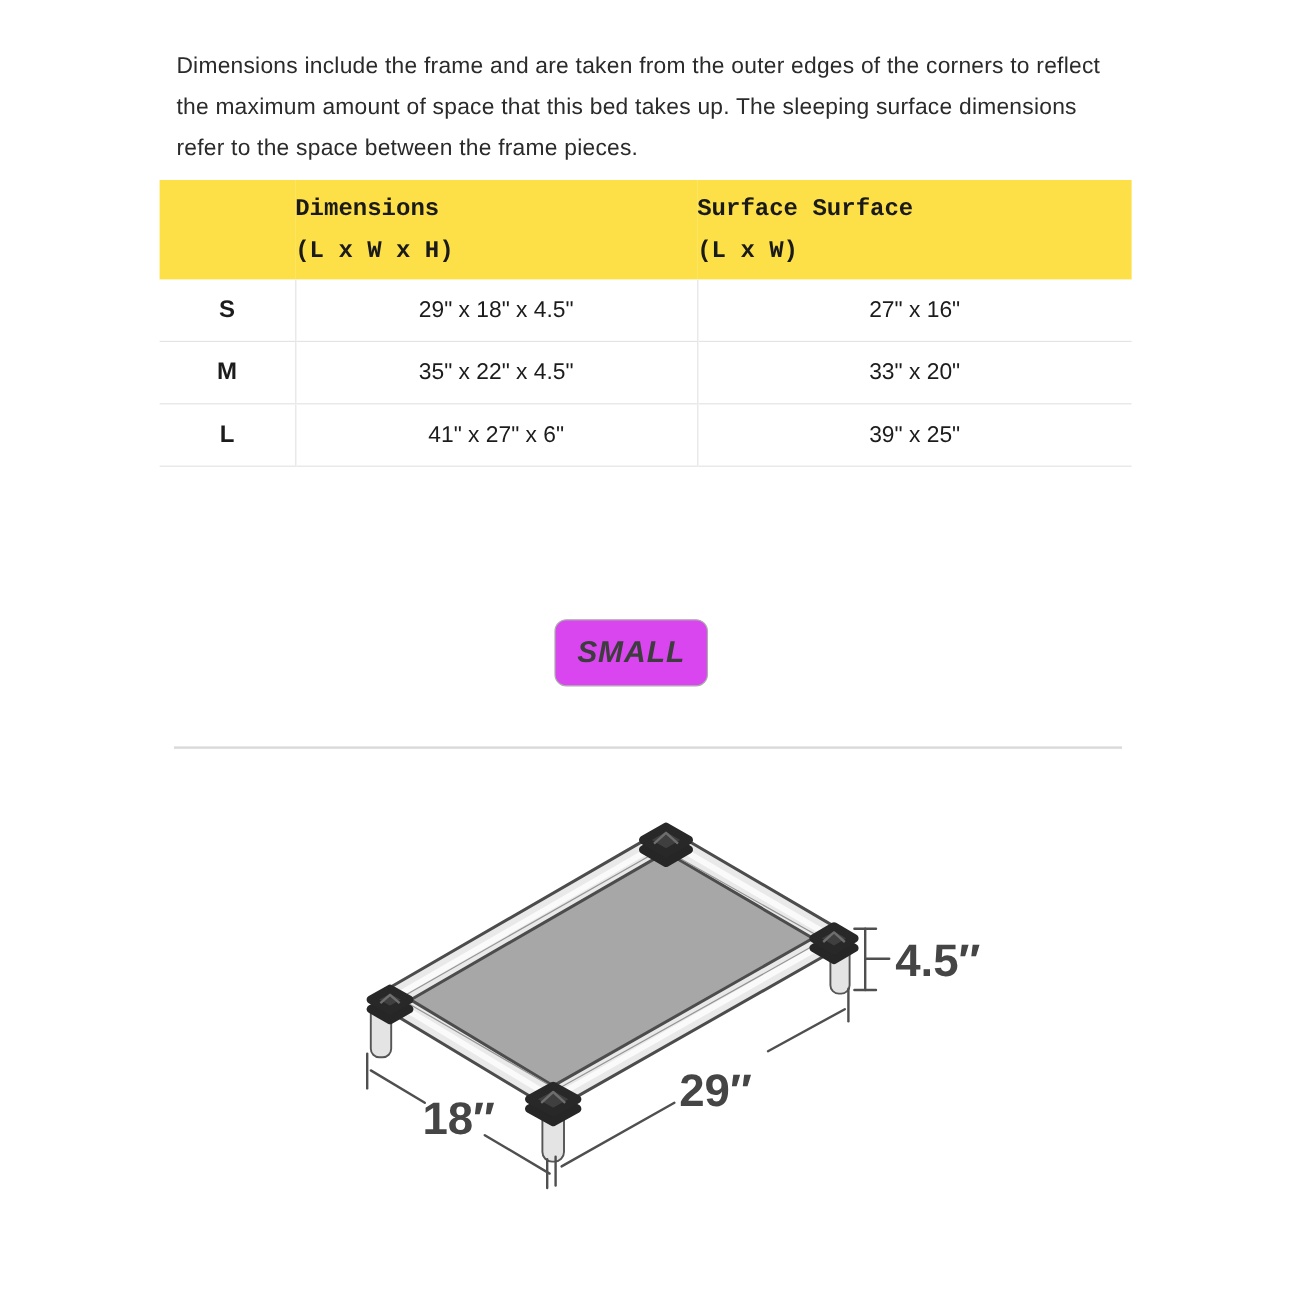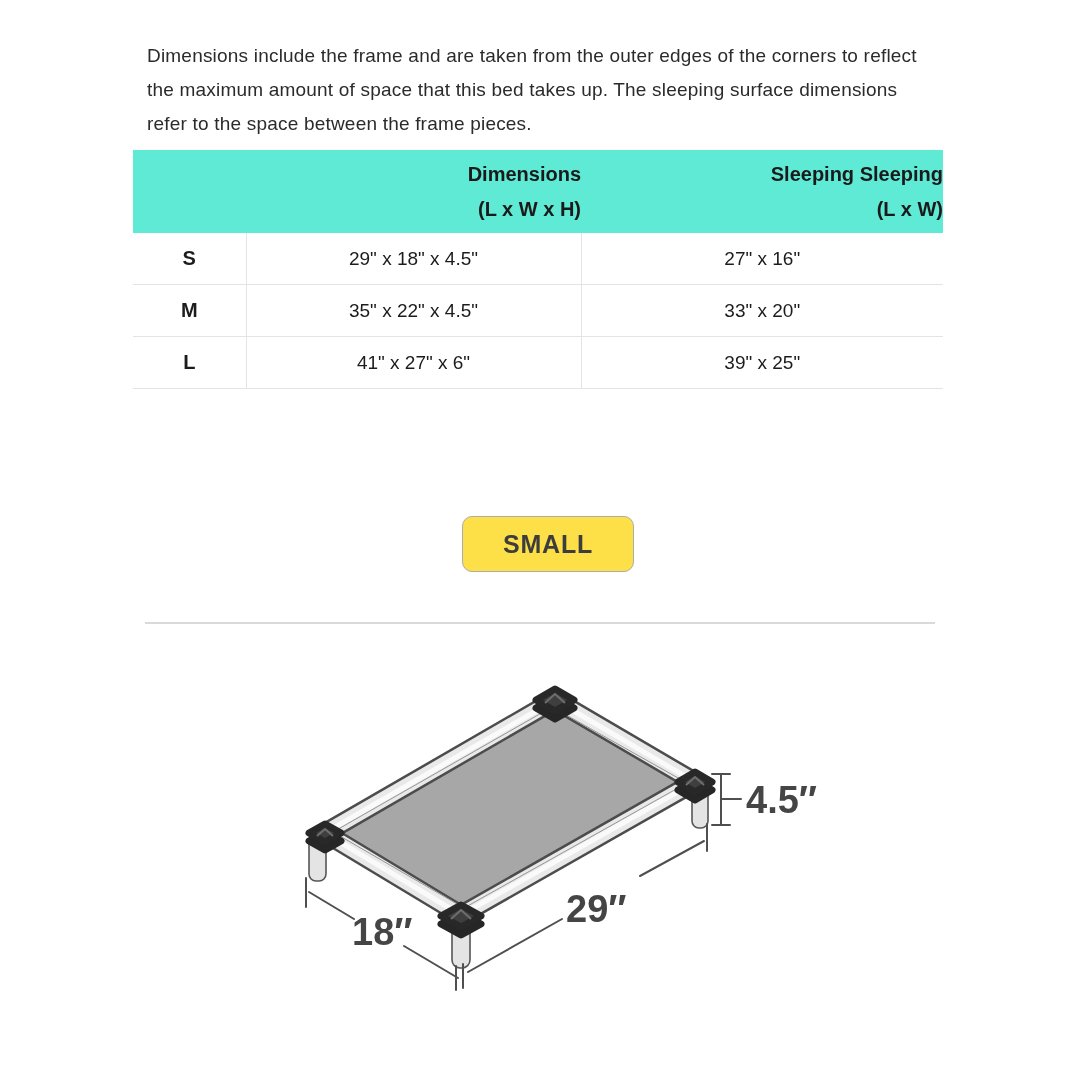--- a/index.html
+++ b/index.html
@@ -15,36 +15,36 @@
   }
   
   table.size-table{
     position:absolute;left:133px;top:150px;width:810px;
     border-collapse:collapse;table-layout:fixed;
   }
   table.size-table col.c1{width:113px;}
   table.size-table col.c2{width:335px;}
   table.size-table col.c3{width:362px;}
   table.size-table thead th{
-    background:#5eead4;height:83px;padding:0;vertical-align:middle;
-    font-size:20px;font-weight:bold;color:#1a1a1a;text-align:right;line-height:35px;
+    background:#fde047;height:83px;padding:0;vertical-align:middle;
+    font-size:20px;font-weight:bold;color:#1a1a1a;text-align:left;line-height:35px;font-family:Liberation Mono, monospace;
   }
   table.size-table tbody td{
     height:49px;text-align:center;vertical-align:middle;
     font-size:19px;color:#1c1c1c;border-bottom:1px solid #e4e4e4;background:#fff;
   }
   table.size-table tbody td.size{font-weight:bold;font-size:20px;}
   table.size-table tbody td+td{border-left:1px solid #e4e4e4;}
   
   .size-btn{
-    position:absolute;left:462px;top:516px;width:172px;height:56px;
-    background:#fde047;border:1px solid #acacac;border-radius:10px;
+    position:absolute;left:462px;top:516px;width:128px;height:56px;
+    background:#d946ef;border:1px solid #acacac;border-radius:10px;
     font-family:"Liberation Sans","DejaVu Sans",sans-serif;
     font-size:25px;font-weight:bold;letter-spacing:.8px;color:#3d3d3d;
-    display:flex;align-items:center;justify-content:center;cursor:pointer;
+    display:flex;align-items:center;justify-content:center;cursor:pointer;font-style:italic;
   }
   
   .divider{
     position:absolute;left:145px;top:622px;width:790px;height:0;
     border:none;border-top:2px solid #d9d9d9;margin:0;
   }
   
   .diagram{position:absolute;left:250px;top:650px;width:640px;height:370px;}
   .dim-line{stroke:#4f4f4f;stroke-width:2;fill:none;stroke-linecap:round;}
   .dim-label{font-family:"Liberation Sans","DejaVu Sans",sans-serif;font-size:38px;font-weight:bold;fill:#454545;}
@@ -61,21 +61,21 @@
       <col class="c3">
     </colgroup>
   <thead>
     <tr>
       <th></th>
       <th>
         <span>Dimensions</span><br>
         <span>(L x W x H)</span>
       </th>
       <th>
-        <span>Sleeping Sleeping</span><br>
+        <span>Surface Surface</span><br>
         <span>(L x W)</span>
       </th>
     </tr>
   </thead>
   <tbody>
     <tr>
       <td class="size">S</td>
       <td>29" x 18" x 4.5"</td>
       <td>27" x 16"</td>
     </tr>

